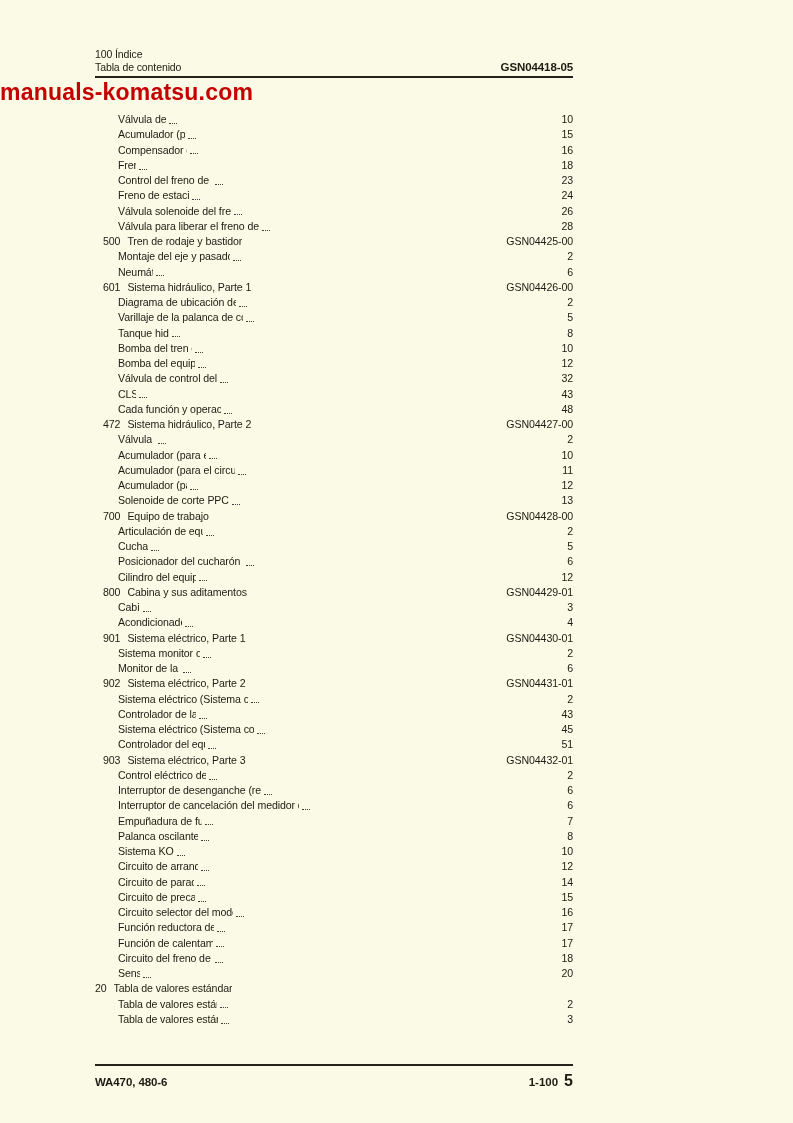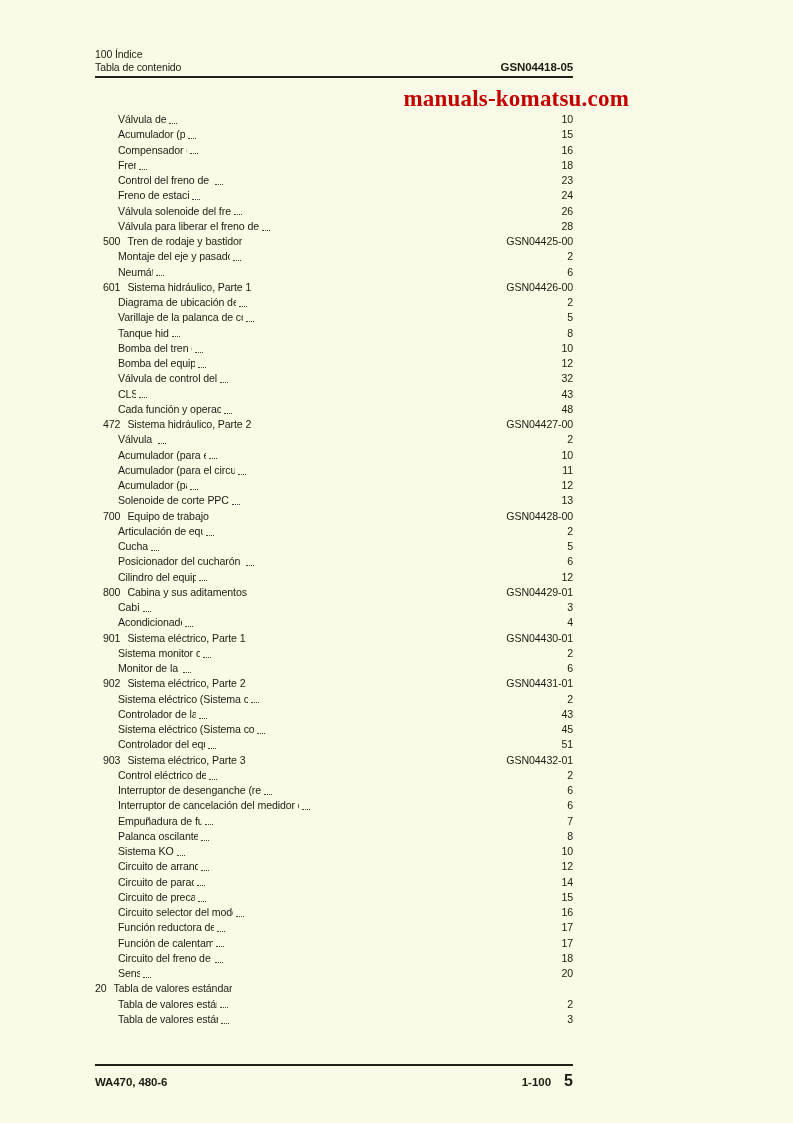--- a/index.html
+++ b/index.html
@@ -17,23 +17,23 @@
     position: absolute; left: 95px; right: 56px; top: 48px;
     display: flex; justify-content: space-between; align-items: flex-end;
     border-bottom: 2px solid #22221a;
     padding-bottom: 3px;
   }
   .header .left div { font-size: 10.5px; line-height: 12.5px; letter-spacing: -0.1px; }
   .header .doc-num { font-size: 11.5px; font-weight: bold; letter-spacing: -0.1px; padding-left: 45px; }
 
   
   .watermark {
-    position: absolute; left: 0; right: 0; top: 86px;
-    text-align: right;
-    font-family: Liberation Serif, serif;
+    position: absolute; left: 0; right: 0; top: 79px;
+    text-align: left;
+    font-family: Liberation Sans, sans-serif;
     font-size: 23px; font-weight: 600;
     color: #c40000;
     letter-spacing: 0.2px;
   }
 
   
   .toc {
     position: absolute; left: 95px; right: 56px; top: 112px;
   }
   .toc-row {
@@ -61,21 +61,21 @@
   
   .footer-rule {
     position: absolute; left: 95px; right: 56px; top: 1064px;
     border-bottom: 2px solid #22221a;
   }
   .footer {
     position: absolute; left: 95px; right: 56px; top: 1072px;
     display: flex; justify-content: space-between; align-items: baseline;
   }
   .footer .model { font-size: 11.5px; font-weight: bold; letter-spacing: -0.1px; }
-  .footer .right { display: flex; align-items: baseline; gap: 13px; }
+  .footer .right { display: flex; align-items: baseline; gap: 6px; }
   .footer .page-label { font-size: 11.5px; font-weight: bold; }
   .footer .page-big { font-size: 16px; font-weight: bold; }
 </style>
 </head>
 <body>
 
 <div class="page">
 
   <div class="header">
     <div class="left">

